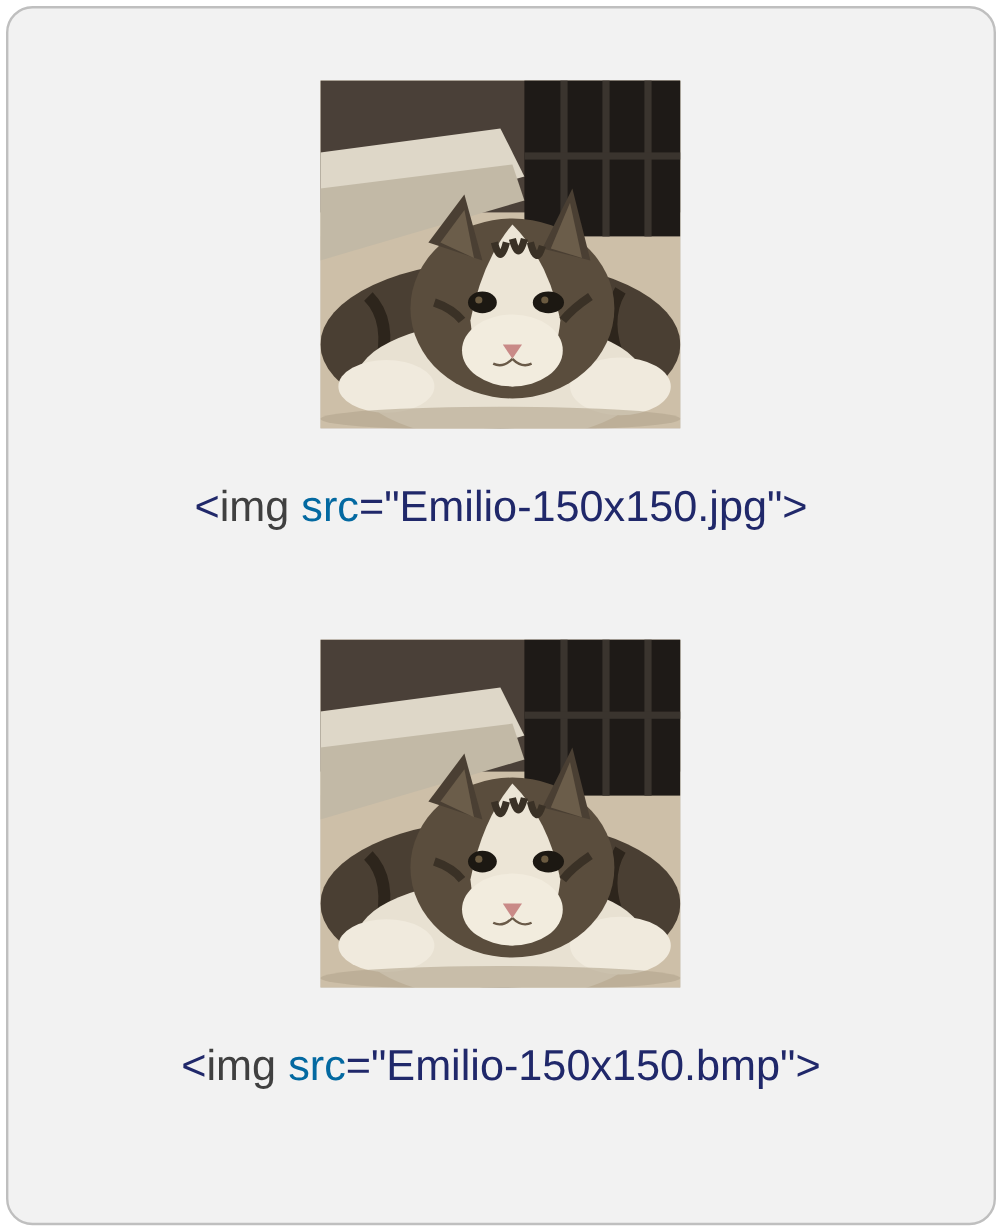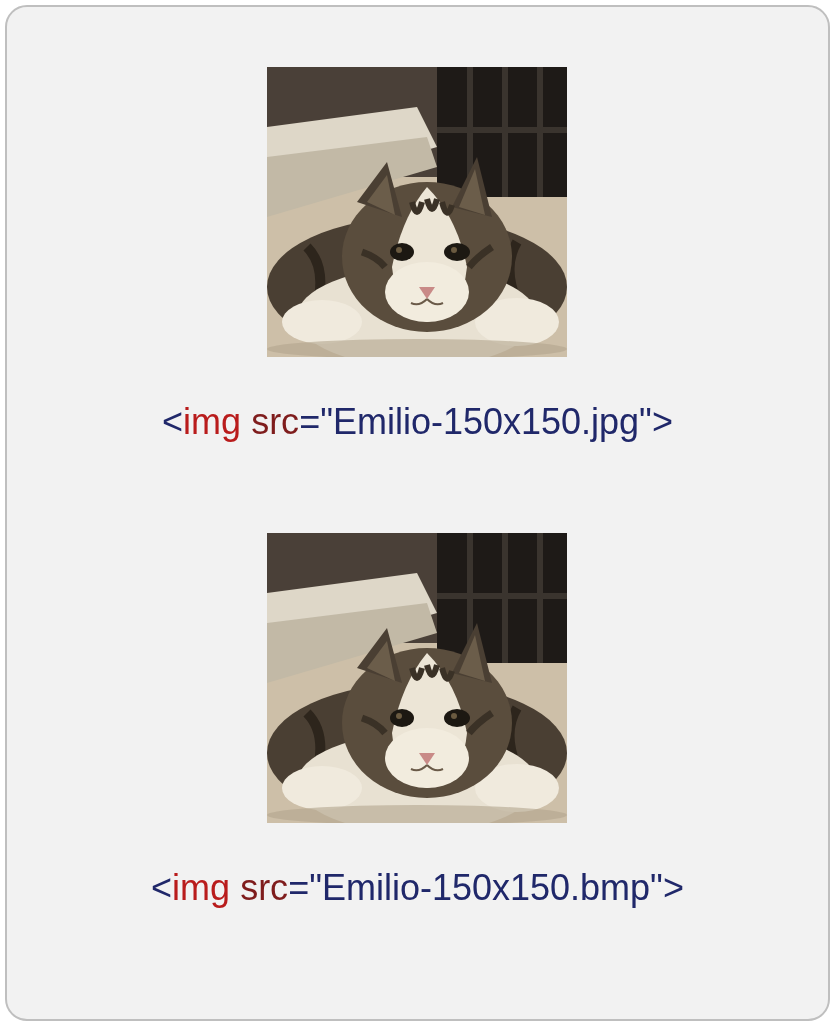--- a/index.html
+++ b/index.html
@@ -39,22 +39,22 @@
       margin-bottom: 44px;
       background: #c8bfae;
     }
     .code-line {
       font-family: "Segoe UI", Tahoma, Verdana, sans-serif;
       font-size: 36px;
       letter-spacing: 0px;
       white-space: nowrap;
     }
     .punct { color: #20286a; }
-    .tag   { color: #b91c1c; }
-    .attr  { color: #7f1d1d; margin-top: 44px; }
+    .tag   { color: #404040; }
+    .attr  { color: #0369a1; margin-top: 44px; }
     .val   { color: #20286a; }
   </style>
 </head>
 <body>
 
 <div class="panel">
 
   <div class="example">
     <svg class="cat-image" viewBox="0 0 300 290" preserveAspectRatio="xMidYMid slice">
 

